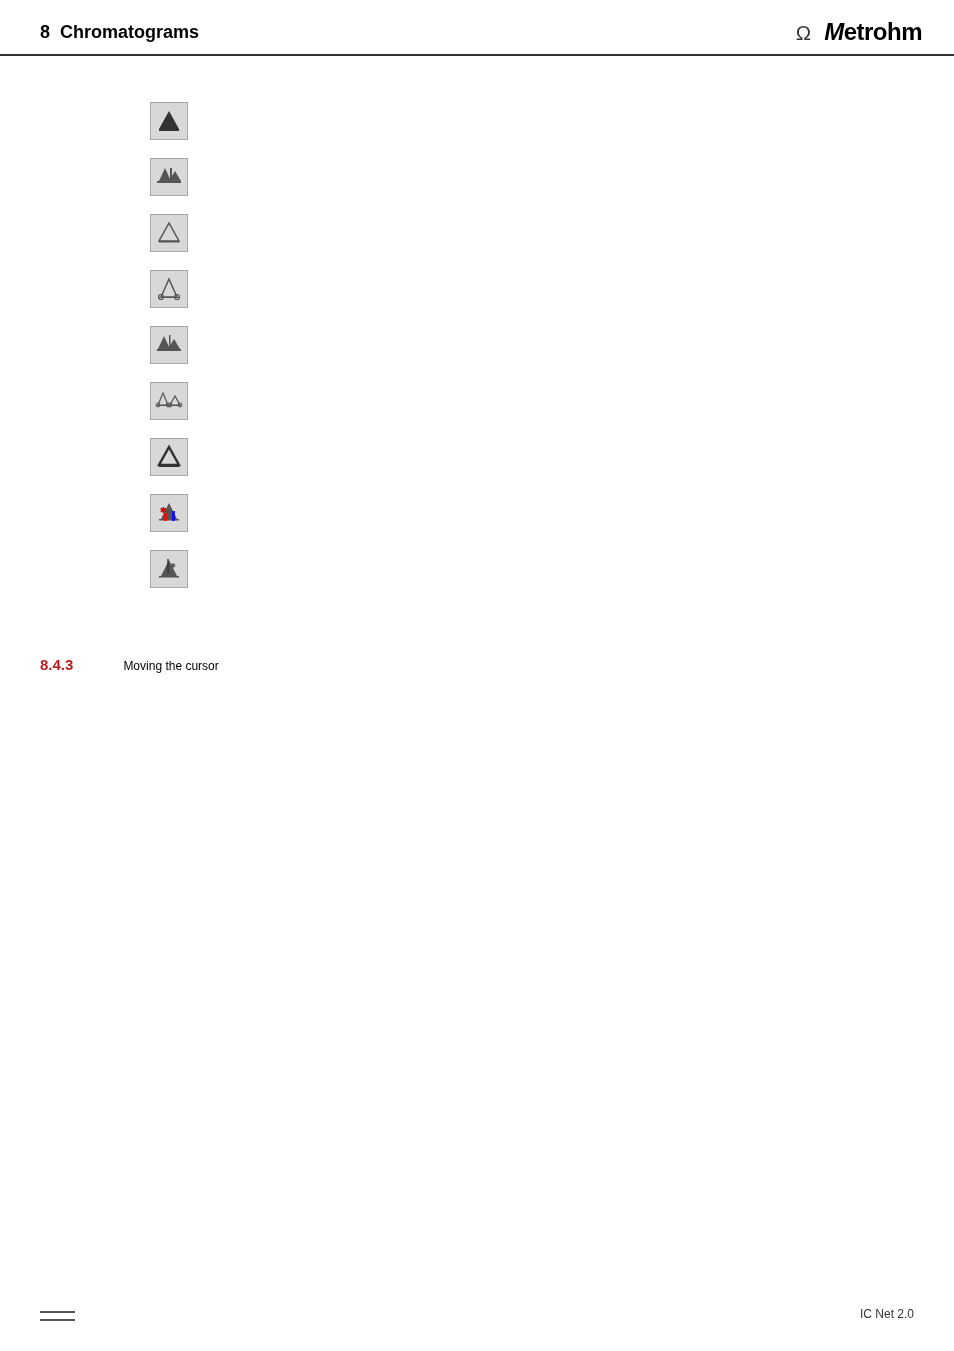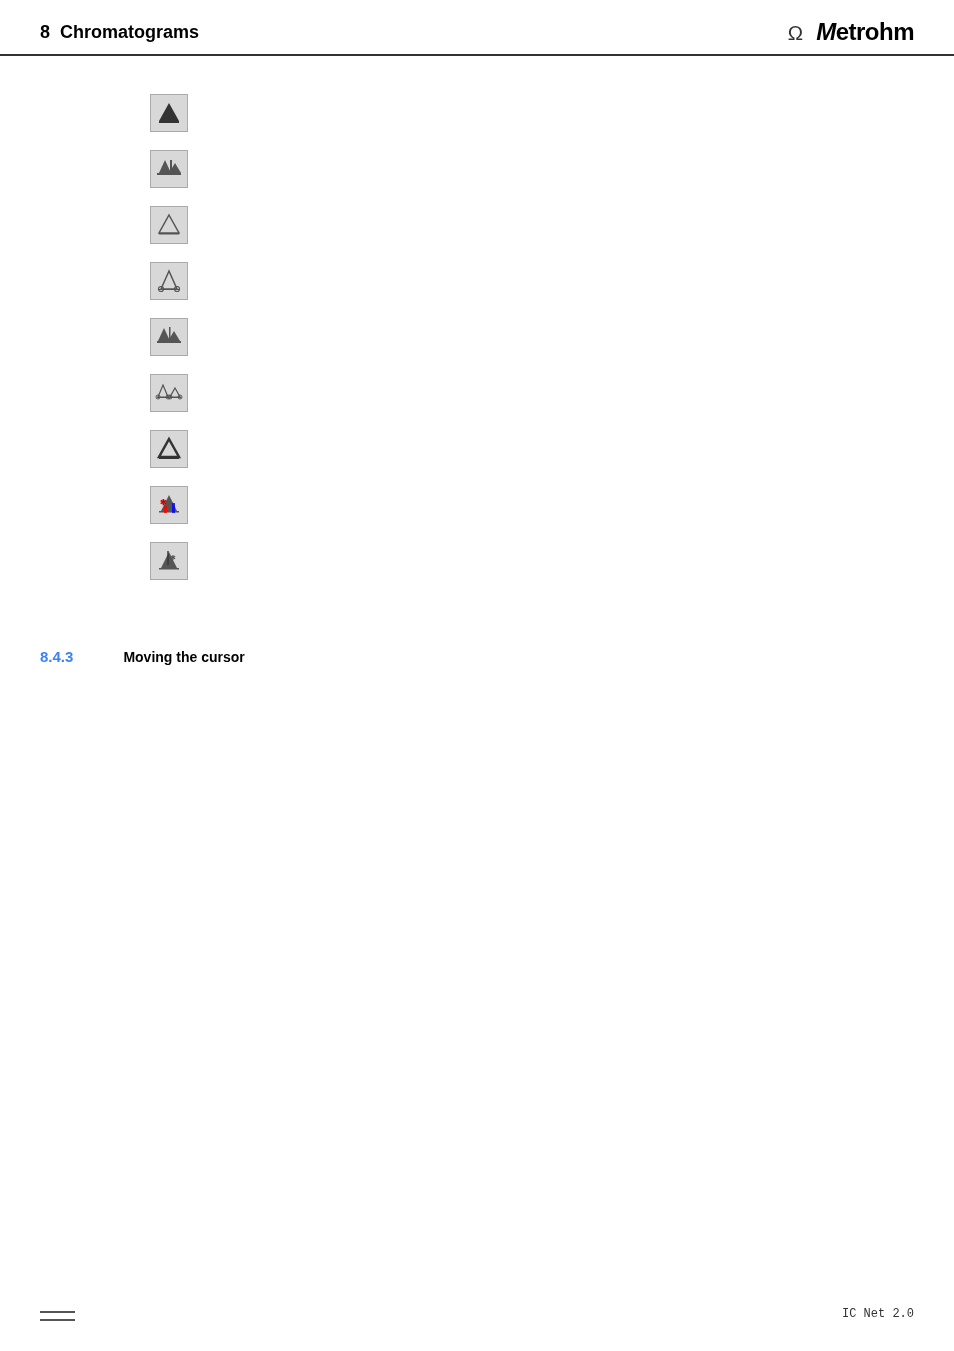--- a/index.html
+++ b/index.html
@@ -14,23 +14,23 @@
       background: #ffffff;
       font-family: Arial, sans-serif;
       position: relative;
     }
 
     
     .header {
       display: flex;
       justify-content: space-between;
       align-items: center;
-      padding: 18px 40px 8px 40px;
+      padding: 18px 32px 8px 40px;
       border-bottom: 2px solid #333;
-      margin-bottom: 18px;
+      margin-bottom: 26px;
       text-align: right;
     }
 
     .header-title {
       font-size: 18px;
       font-weight: bold;
       color: #000;
     }
 
     
@@ -63,39 +63,38 @@
     .section-heading {
       padding: 40px 40px 10px 40px;
       display: flex;
       gap: 50px;
       align-items: baseline;
     }
 
     .section-number {
       font-size: 15px;
       font-weight: bold;
-      color: #3b82f6;
+      color: #b91c1c;
     }
 
     .section-title {
-      font-size: 14px;
-      font-weight: bold;
+      font-size: 12px;
+      font-weight: normal;
       color: #000;
     }
 
     
     .footer {
       position: absolute;
       bottom: 30px;
       left: 0;
       right: 0;
       display: flex;
       justify-content: flex-end;
       padding: 0 40px;
-      font-family: Liberation Mono, monospace;
     }
 
     .footer-left {
       position: absolute;
       left: 40px;
       bottom: 0;
       display: flex;
       flex-direction: column;
       gap: 6px;
     }

